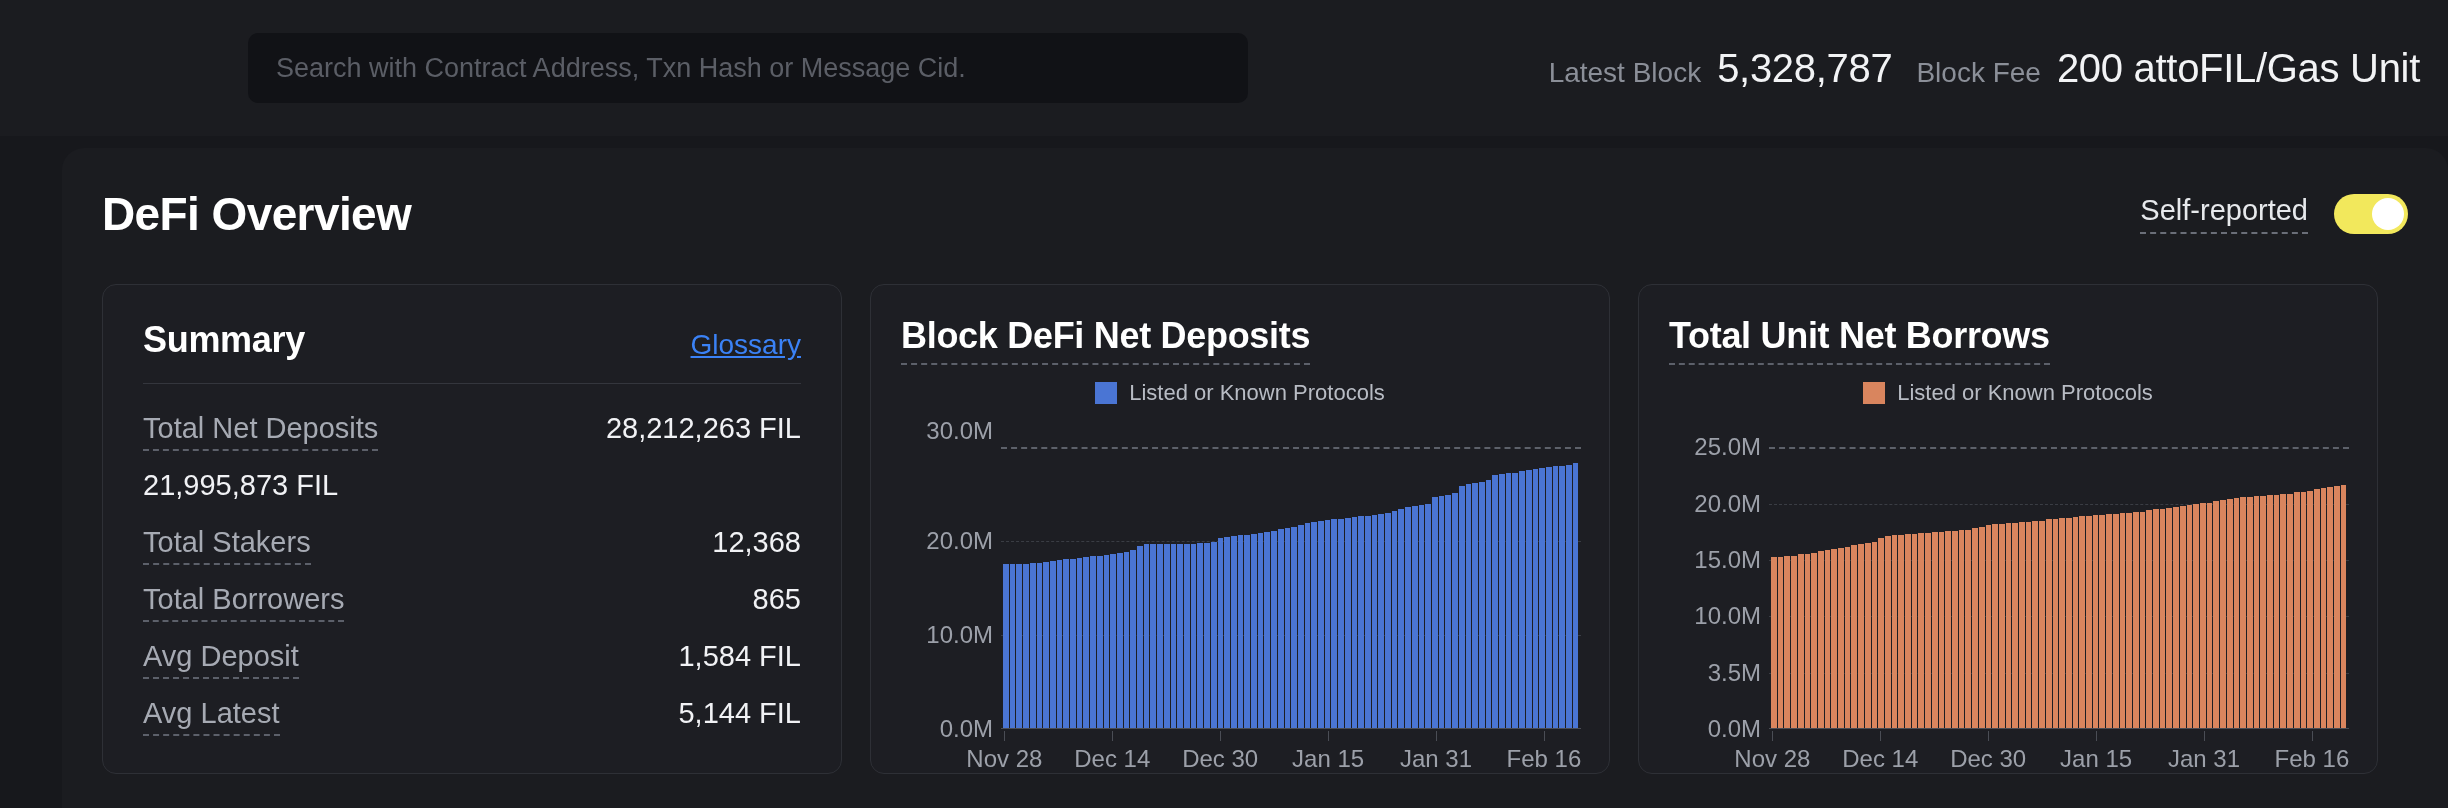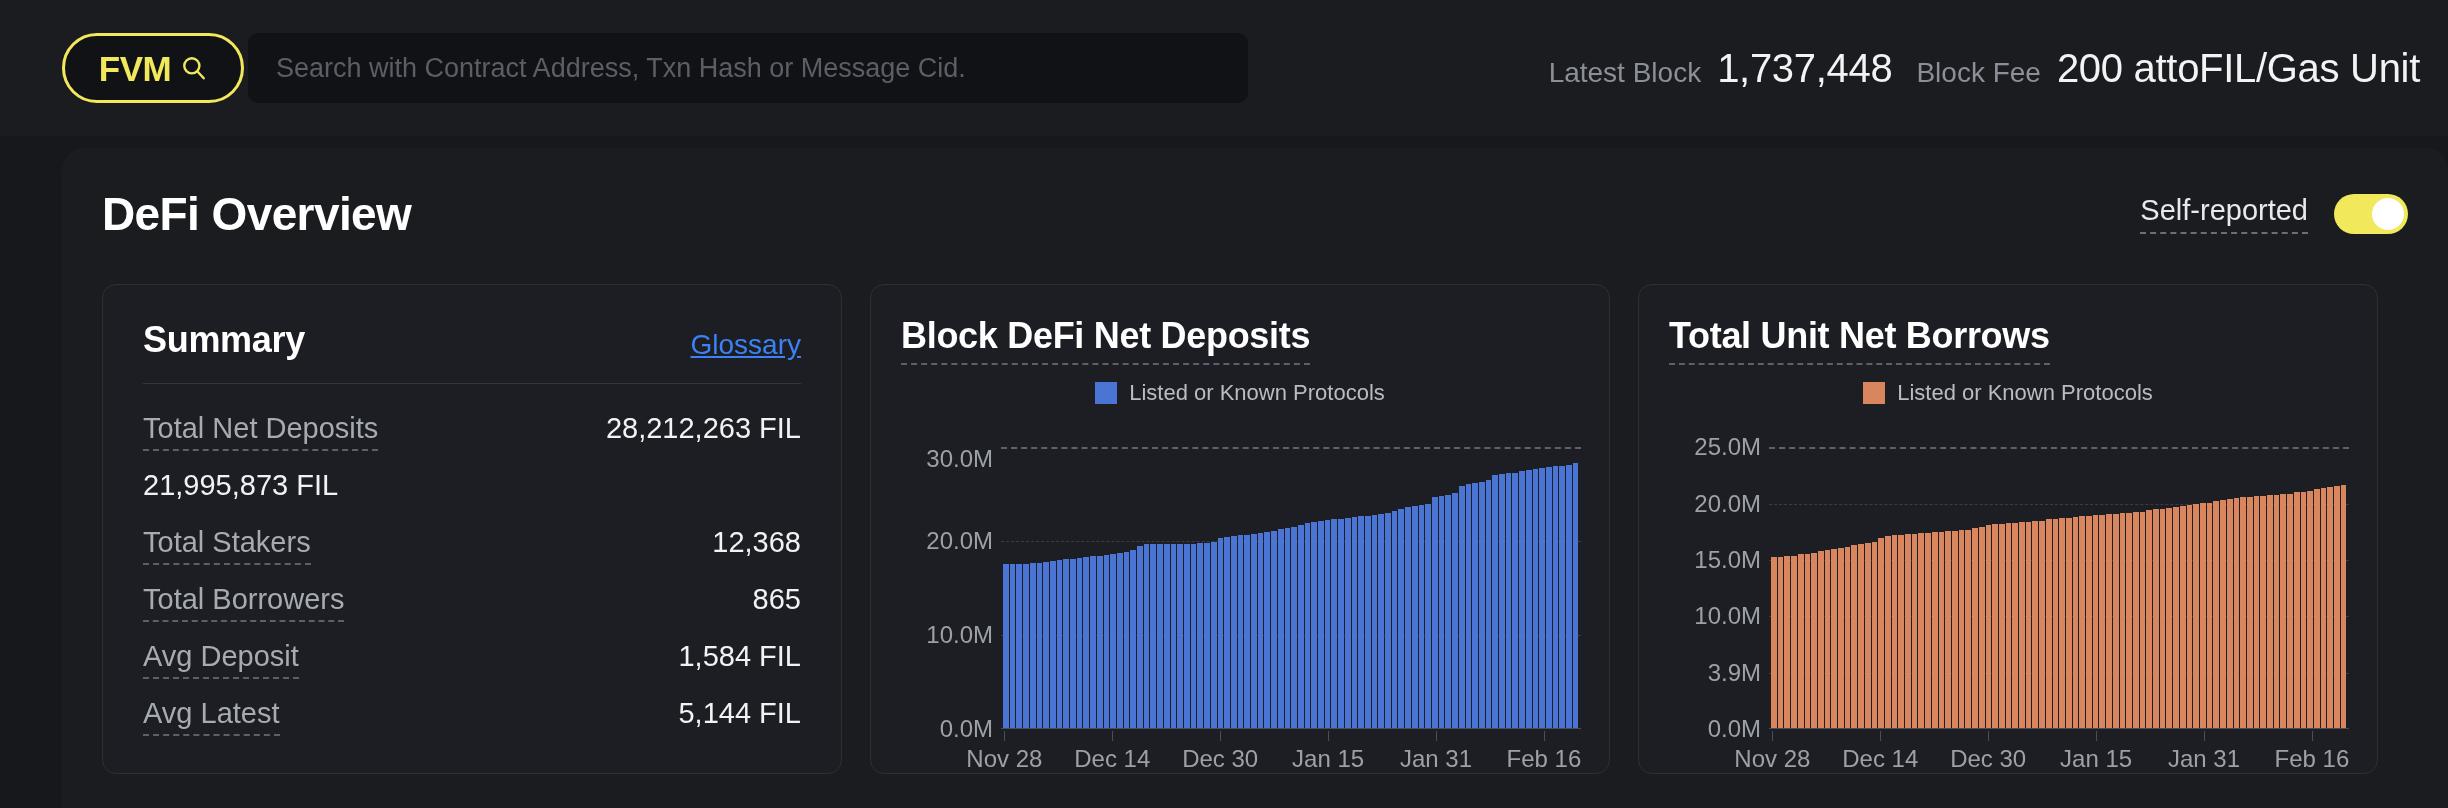--- a/index.html
+++ b/index.html
@@ -169,36 +169,29 @@
   }
   .xtickmark {
     position: absolute; top: 0; width: 1px; height: 10px; background: #4a4d55;
   }
 </style>
 </head>
 <body>
 
 <div class="header">
 
-  <div class="fvm-pill">
-    <span class="fvm-text">FVM</span>
-    <svg class="fvm-search-glyph" width="26" height="26" viewBox="0 0 24 24">
-      <circle cx="10" cy="10" r="7" fill="none" stroke="#f2e85c" stroke-width="2.2"></circle>
-      <line x1="15.2" y1="15.2" x2="21" y2="21.5" stroke="#f2e85c" stroke-width="2.2" stroke-linecap="round"></line>
-    </svg>
-  </div>
 
   <div class="search-wrap">
     <input class="search-input" type="text" value="" placeholder="Search with Contract Address, Txn Hash or Message Cid." style="">
   </div>
 
   <div class="header-stats">
     <div class="stat-group">
       <span class="stat-label">Latest Block</span>
-      <span class="stat-value">1,737,448</span>
+      <span class="stat-value">5,328,787</span>
     </div>
     <div class="stat-group">
       <span class="stat-label">Block Fee</span>
       <span class="stat-value">200 attoFIL/Gas Unit</span>
     </div>
   </div>
 </div>
 
 <div class="panel">
 
@@ -251,21 +244,21 @@
       <div class="chart-title">Block DeFi Net Deposits</div>
       <div class="legend">
         <span class="legend-swatch" id="legend-sw-0" style="background: rgb(74, 117, 212);"></span>
         <span class="legend-label">Listed or Known Protocols</span>
       </div>
       <div class="plot" id="plot-0">
           <div class="ylabels">
             <div class="ytick" style="top: 310px;">0.0M</div>
             <div class="ytick" style="top: 216.061px;">10.0M</div>
             <div class="ytick" style="top: 122.121px;">20.0M</div>
-            <div class="ytick" style="top: 40px;">30.0M</div>
+            <div class="ytick" style="top: 12px;">30.0M</div>
           </div>
           <div class="gridlines">
             <div class="gline faint" style="top: 216.061px;"></div>
             <div class="gline faint" style="top: 122.121px;"></div>
             <div class="gline" style="top: 28.1818px;"></div>
           </div>
           <div class="axis-base"></div>
           <div class="bars">
             <div class="bar" title="Nov 28: 17.5M" style="height: 164.394px; background: rgb(74, 117, 212);"></div>
             <div class="bar" title="Nov 29: 17.5M" style="height: 164.394px; background: rgb(74, 117, 212);"></div>
@@ -373,21 +366,21 @@
 
     <div class="card card-chart">
       <div class="chart-title">Total Unit Net Borrows</div>
       <div class="legend">
         <span class="legend-swatch" id="legend-sw-1" style="background: rgb(217, 133, 94);"></span>
         <span class="legend-label">Listed or Known Protocols</span>
       </div>
       <div class="plot" id="plot-1">
           <div class="ylabels">
             <div class="ytick" style="top: 310px;">0.0M</div>
-            <div class="ytick" style="top: 253.636px;">3.9M</div>
+            <div class="ytick" style="top: 253.636px;">3.5M</div>
             <div class="ytick" style="top: 197.273px;">10.0M</div>
             <div class="ytick" style="top: 140.909px;">15.0M</div>
             <div class="ytick" style="top: 84.5455px;">20.0M</div>
             <div class="ytick" style="top: 28.1818px;">25.0M</div>
           </div>
           <div class="gridlines">
             <div class="gline faint" style="top: 253.636px;"></div>
             <div class="gline faint" style="top: 197.273px;"></div>
             <div class="gline faint" style="top: 140.909px;"></div>
             <div class="gline faint" style="top: 84.5455px;"></div>

